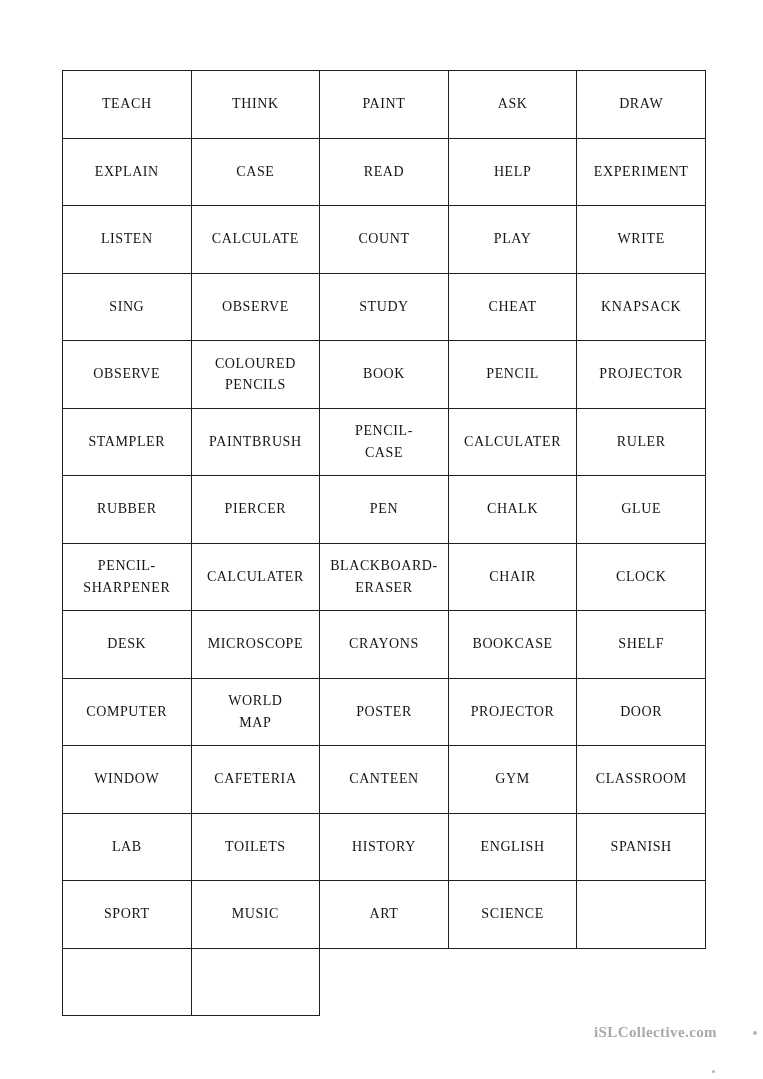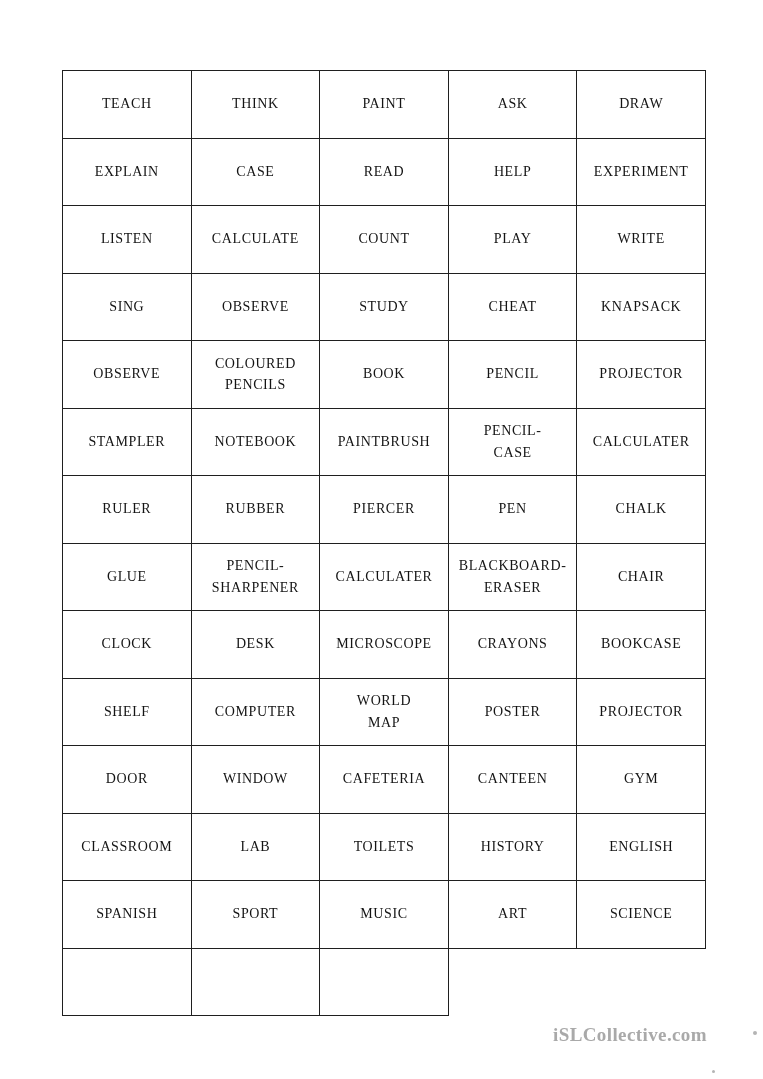--- a/index.html
+++ b/index.html
@@ -39,22 +39,22 @@
     font-size: 14px;
     letter-spacing: 0.6px;
     line-height: 1.55;
     color: var(--ink, #141414);
     padding: 2px 4px;
     box-sizing: border-box;
   }
   .watermark {
     position: absolute;
     top: 1024px;
-    right: 56px;
-    font-size: 19px;
+    right: 46px;
+    font-size: 15px;
     font-weight: bold;
     letter-spacing: 0.4px;
     color: var(--wm, #a9a9a9);
   }
   .speck {
     position: absolute;
     background: #b4b4b4;
     border-radius: 50%;
   }
   .speck-1 { left: 753px; top: 1031px; width: 4px; height: 4px; }
@@ -85,21 +85,20 @@
       <div class="cell">STUDY</div>
       <div class="cell">CHEAT</div>
       <div class="cell">KNAPSACK</div>
       <div class="cell">OBSERVE</div>
       <div class="cell">COLOURED
 PENCILS</div>
       <div class="cell">BOOK</div>
       <div class="cell">PENCIL</div>
       <div class="cell">PROJECTOR</div>
       <div class="cell">STAMPLER</div>
-      <div class="cell">NOTEBOOK</div>
       <div class="cell">PAINTBRUSH</div>
       <div class="cell">PENCIL-
 CASE</div>
       <div class="cell">CALCULATER</div>
       <div class="cell">RULER</div>
       <div class="cell">RUBBER</div>
       <div class="cell">PIERCER</div>
       <div class="cell">PEN</div>
       <div class="cell">CHALK</div>
       <div class="cell">GLUE</div>

